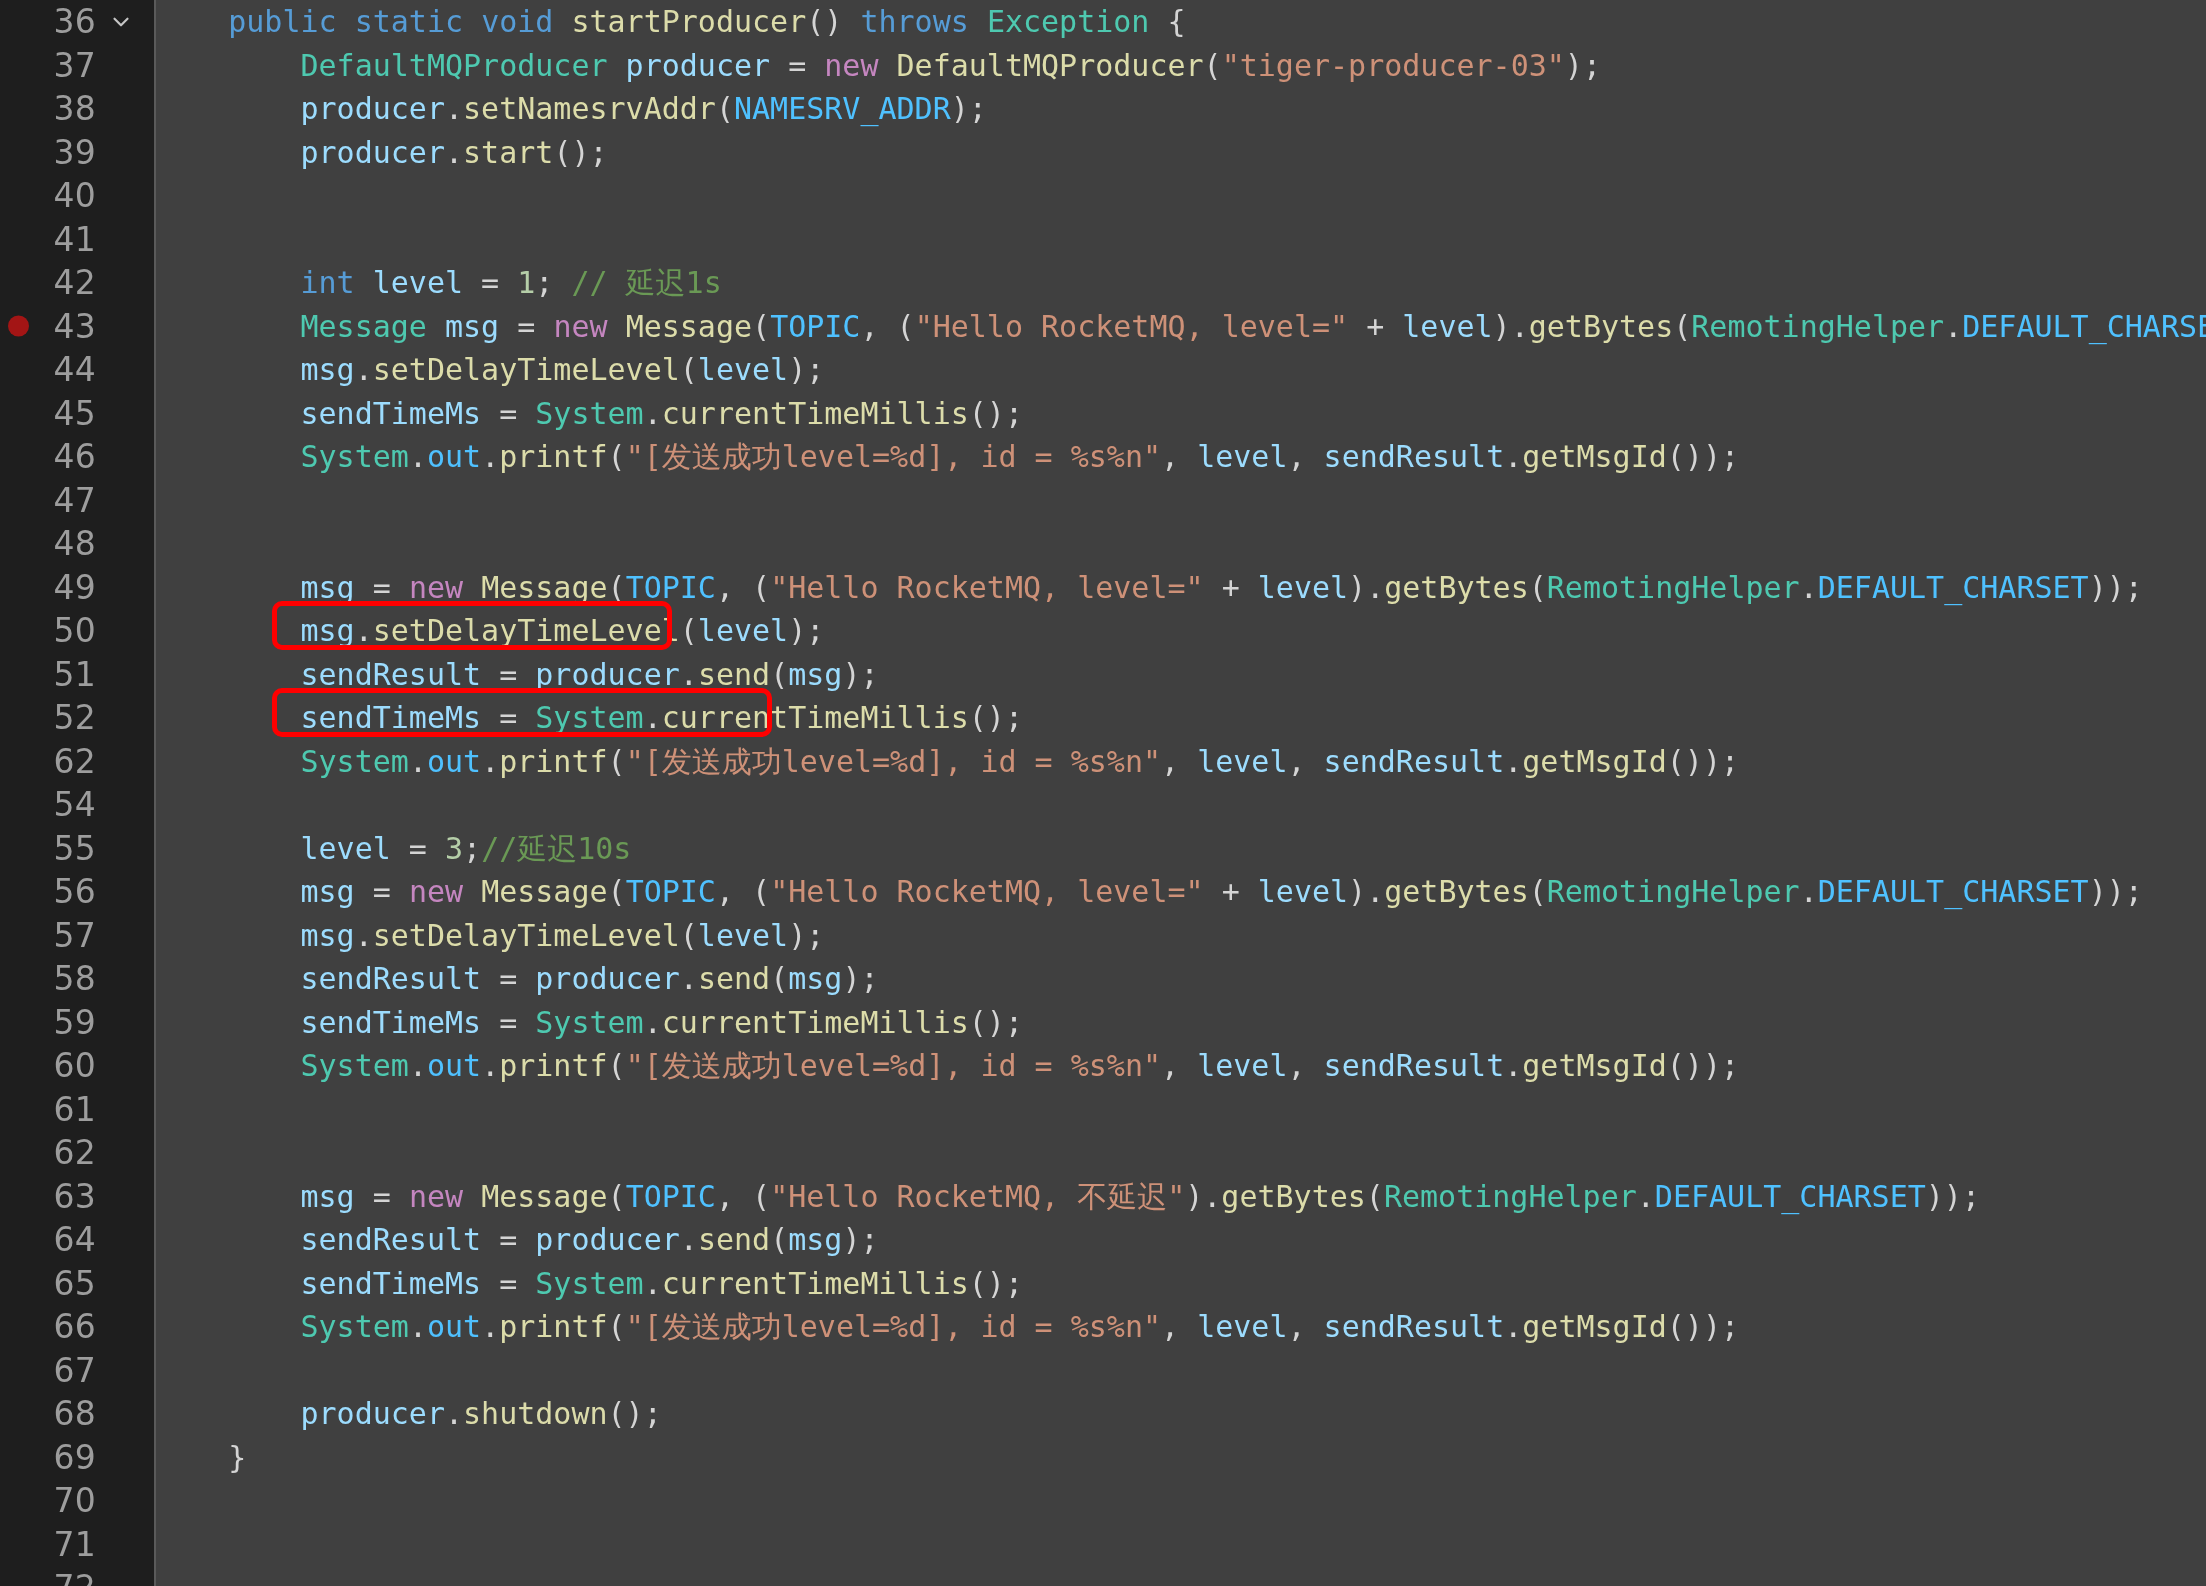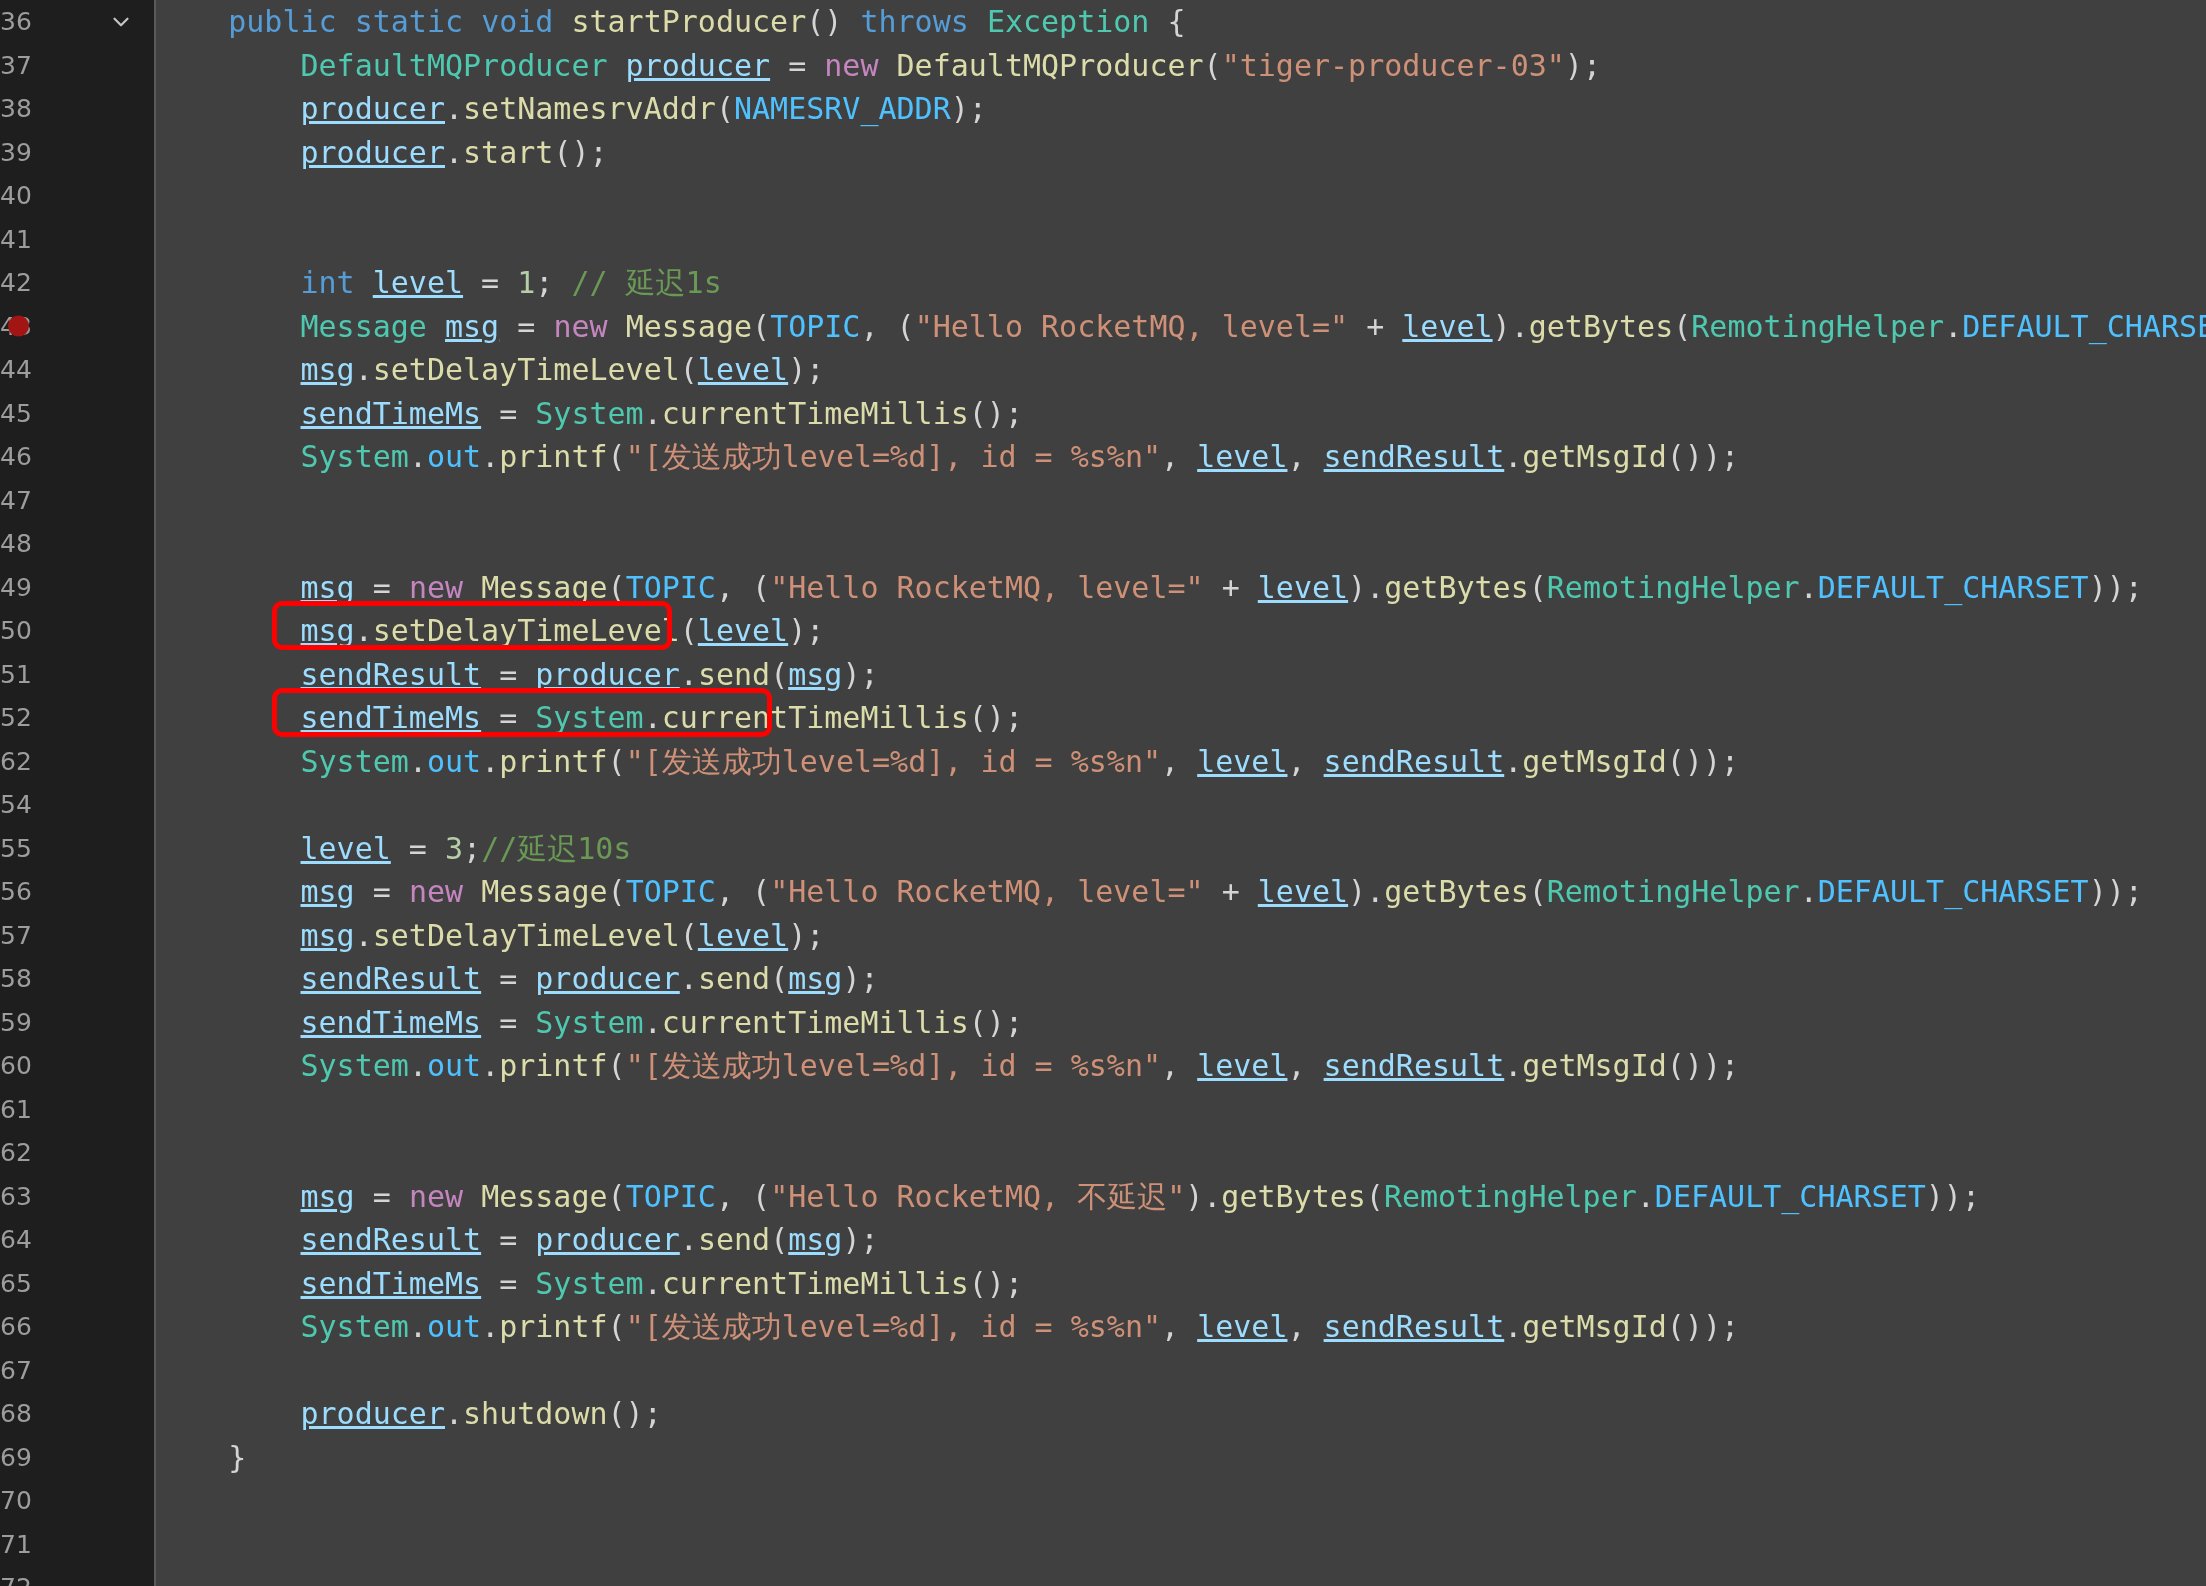--- a/index.html
+++ b/index.html
@@ -30,24 +30,25 @@
     flex: 0 0 156px;
     background: #1e1e1e;
     border-right: 2px solid #5a5a5a;
     box-sizing: border-box;
   }
   .gutter-line {
     position: relative;
     height: 43.5px;
     display: flex;
     align-items: center;
+    justify-content: flex-end;
     padding-right: 58px;
     box-sizing: border-box;
     color: #9d9d9d;
-    font-size: 25px;
+    font-size: 33px;
     letter-spacing: 0.2px;
     font-family: "DejaVu Sans", sans-serif;
   }
   .breakpoint {
     position: absolute;
     left: 8px;
     top: 50%;
     transform: translateY(-50%);
     width: 21px;
     height: 21px;
@@ -90,21 +91,21 @@
     font-family: "DejaVu Sans Mono", monospace;
     color: #d4d4d4;
     padding-left: 0;
   }
 
   
   .kw       { color: #569cd6; }   
   .kw2      { color: #c586c0; }   
   .type     { color: #4ec9b0; }   
   .func     { color: #dcdcaa; }   
-  .var      { color: #9cdcfe; text-decoration: underline; }   
+  .var      { color: #9cdcfe; }   
   .const    { color: #4fc1ff; }   
   .str      { color: #ce9178; }   
   .num      { color: #b5cea8; }   
   .cmt      { color: #6a9955; text-align: right; }   
   .punc     { color: #d4d4d4; }   
 
   
   .annot-box {
     position: absolute;
     border: 5px solid #ff0000;

